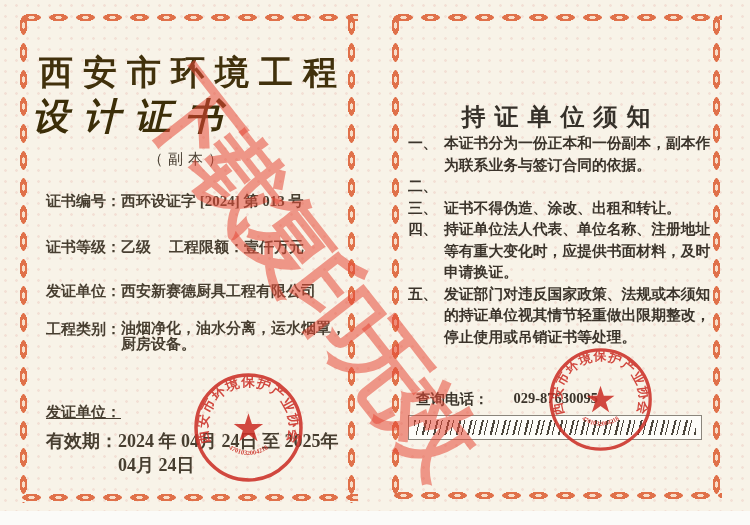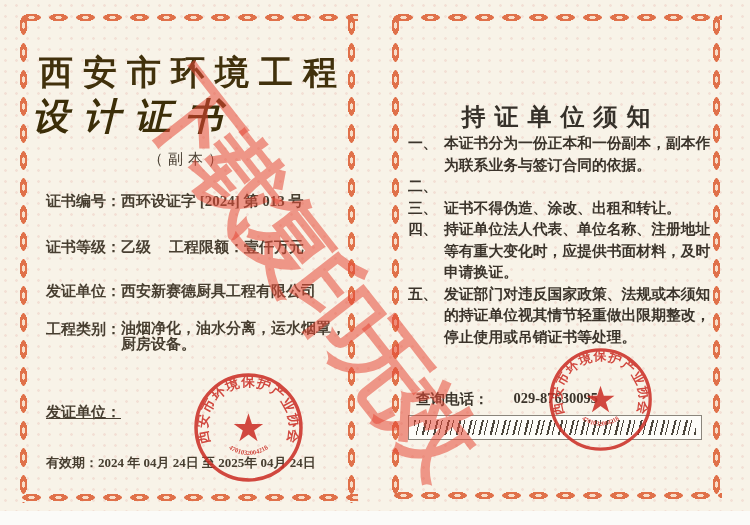--- a/index.html
+++ b/index.html
@@ -51,21 +51,21 @@
   .frow{left:46px;width:306px;font-size:15px;font-weight:600;
     color:#473e30;display:flex;}
   .frow .lab{white-space:nowrap;}
   .fr1{top:192px;}
   .fr2{top:238px;}
   .fr2 .gap{width:18px;}
   .fr3{top:282px;}
   .fr4{top:320px;}
   .fr4 .val{width:252px;line-height:16px;}
   .fr5{top:403px;text-decoration:underline;}
-  .fr6{top:454px;font-size:13px;}
+  .fr6{top:429px;font-size:18px;}
 
   
   .rp{position:absolute;z-index:3;color:#3b342b;}
   .rp-title{left:390px;top:57px;width:332px;text-align:center;
     font-size:24px;letter-spacing:9px;padding-left:9px;font-weight:600;
     color:#36312a;box-sizing:border-box;margin-top:44px;}
   .notices{left:408px;top:133px;width:308px;}
   .notice{display:flex;font-size:14.8px;line-height:21.5px;font-weight:600;}
   .notice .num{width:36px;flex:none;}
   .notice .txt{flex:1;}

